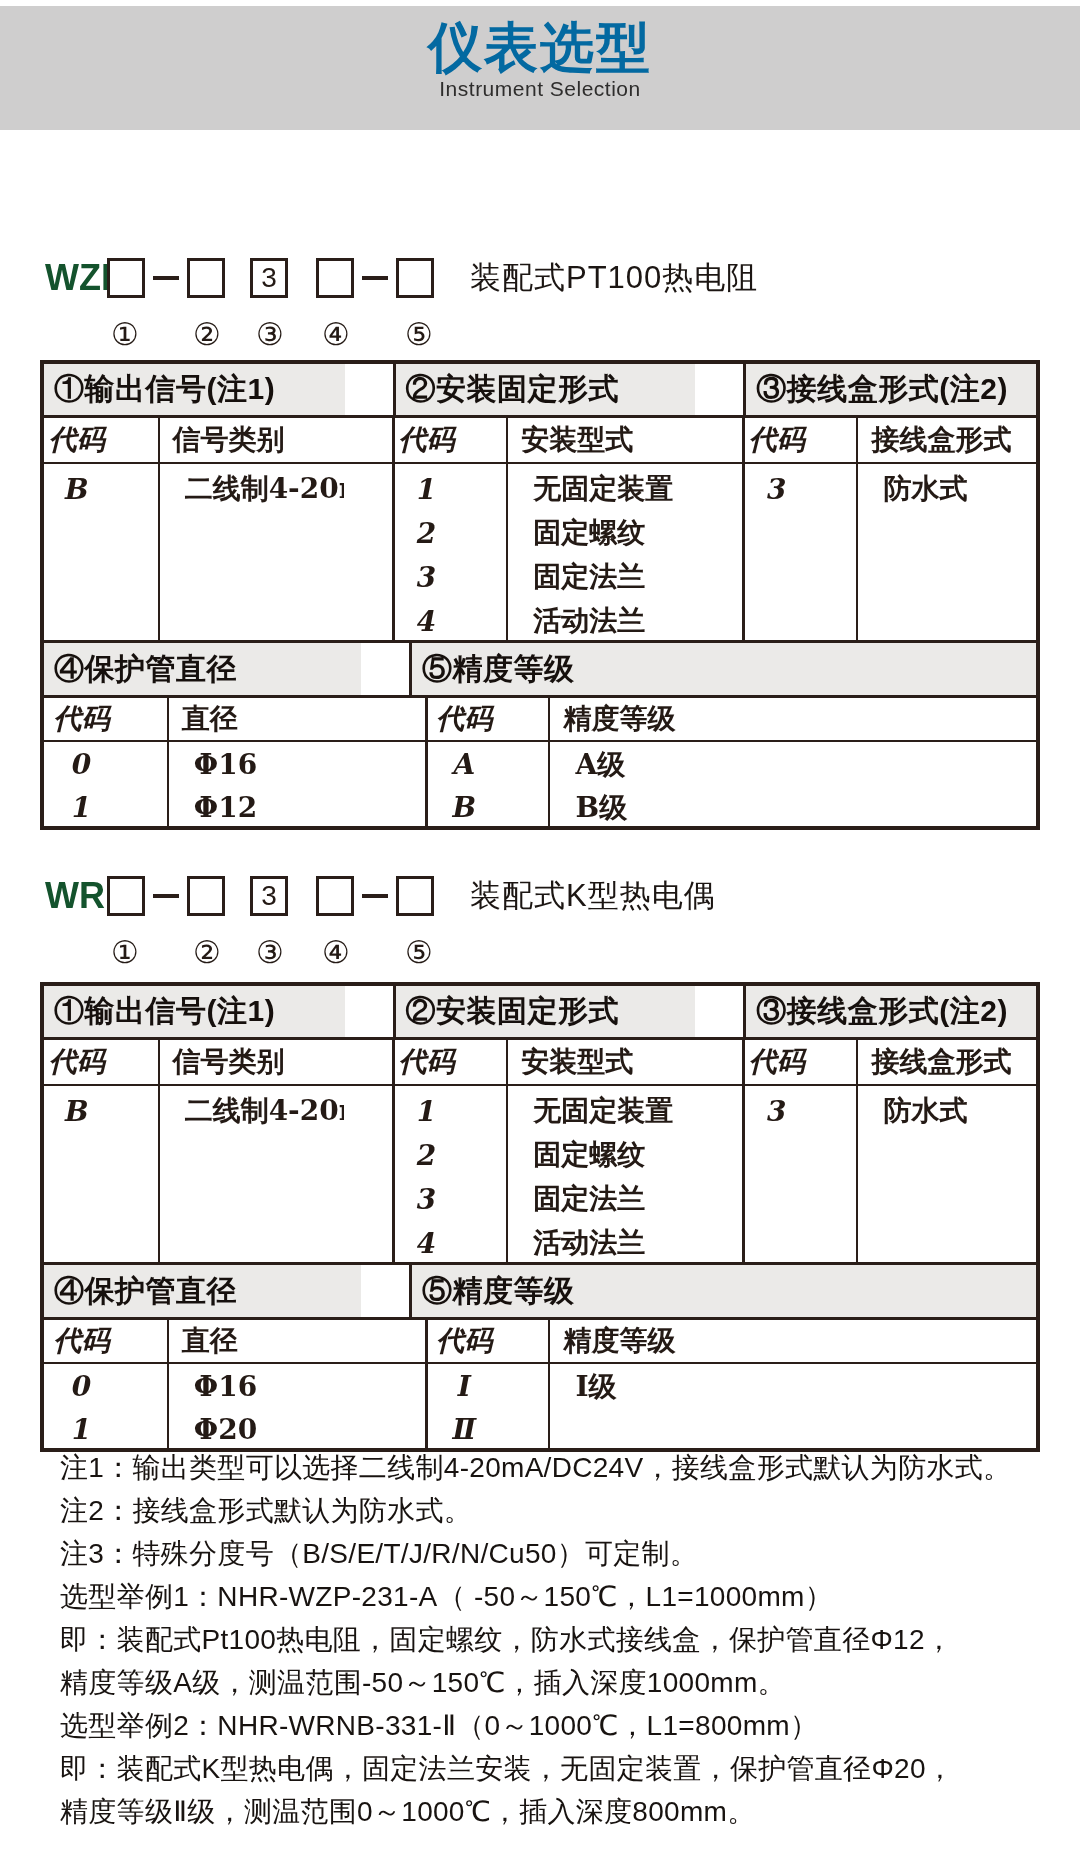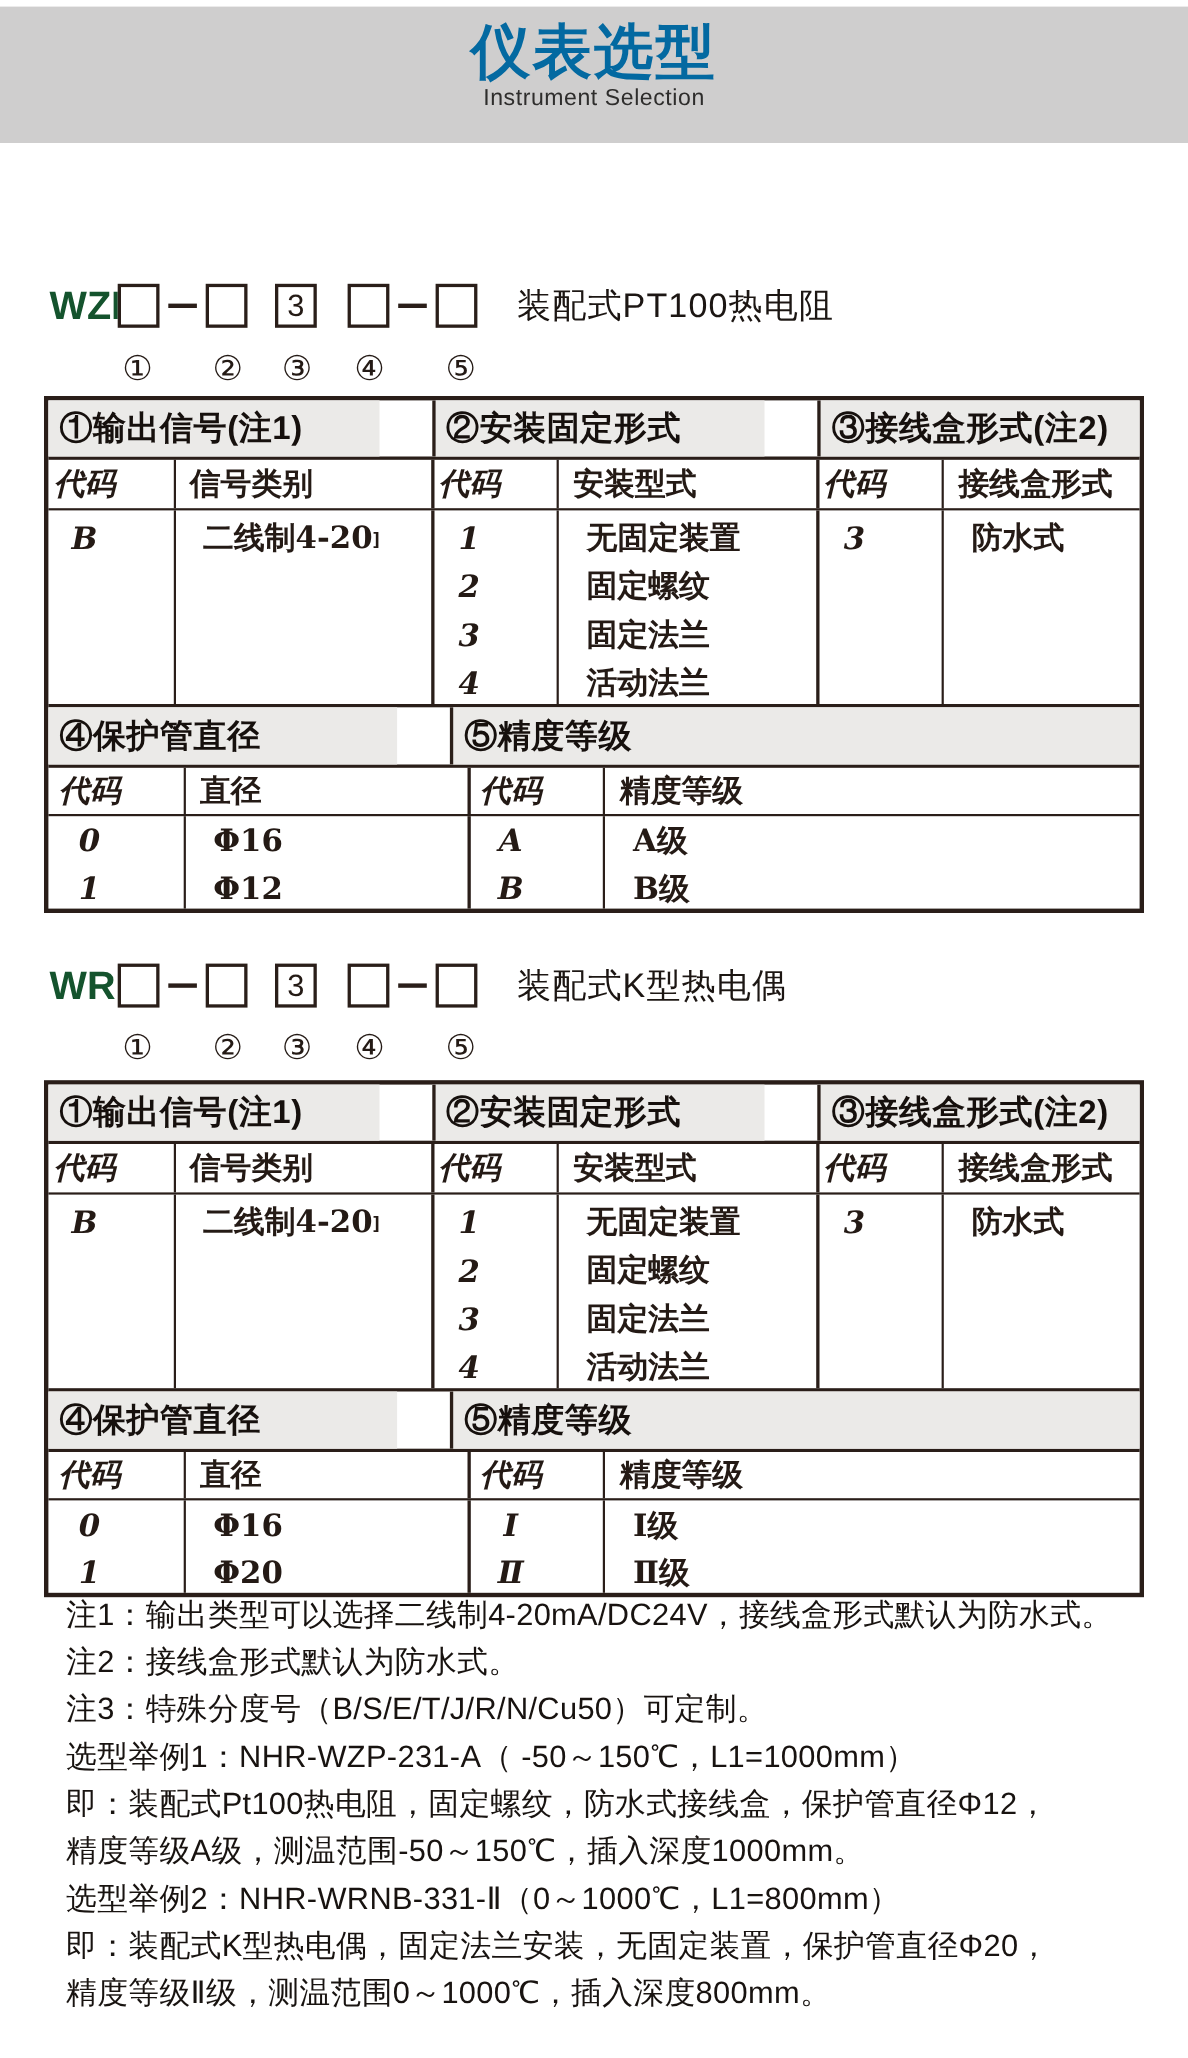--- a/index.html
+++ b/index.html
@@ -241,21 +241,20 @@
     <div class="cell bodyc lab s1l bl2">
       <div class="ln">Φ16</div>
       <div class="ln">Φ20</div>
     </div>
     <div class="cell bodyc ctr wcode bl3">
       <div class="ln">Ⅰ</div>
       <div class="ln">Ⅱ</div>
     </div>
     <div class="cell bodyc lab s5l bl2">
       <div class="ln">Ⅰ级</div>
-      <div class="ln">Ⅱ级</div>
     </div>
   </div>
 </div>
 
 <div class="notes">
   <div class="note-line">注1：输出类型可以选择二线制4-20mA/DC24V，接线盒形式默认为防水式。</div>
   <div class="note-line">注2：接线盒形式默认为防水式。</div>
   <div class="note-line">注3：特殊分度号（B/S/E/T/J/R/N/Cu50）可定制。</div>
   <div class="note-line">选型举例1：NHR-WZP-231-A（ -50～150℃，L1=1000mm）</div>
   <div class="note-line">即：装配式Pt100热电阻，固定螺纹，防水式接线盒，保护管直径Φ12，</div>

